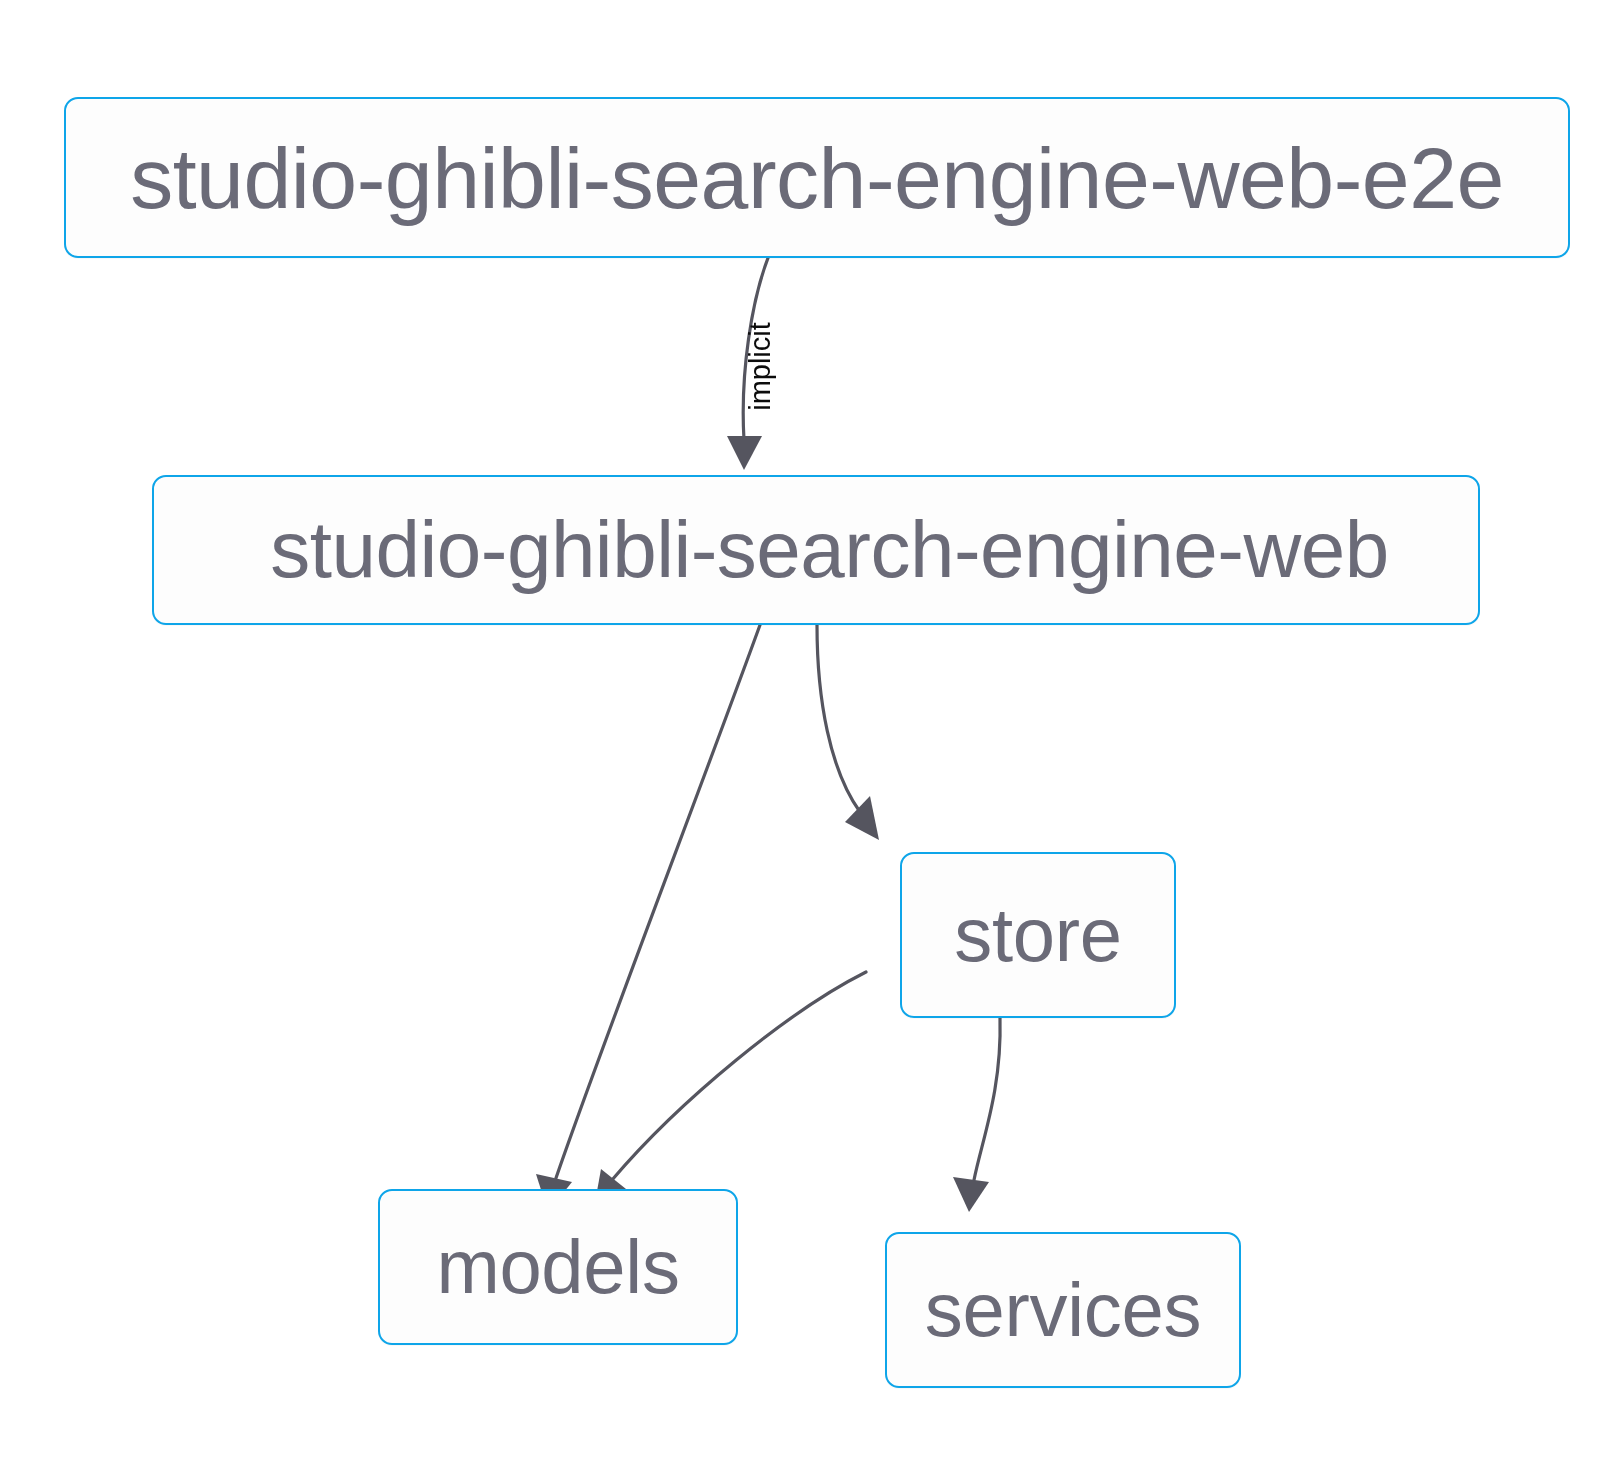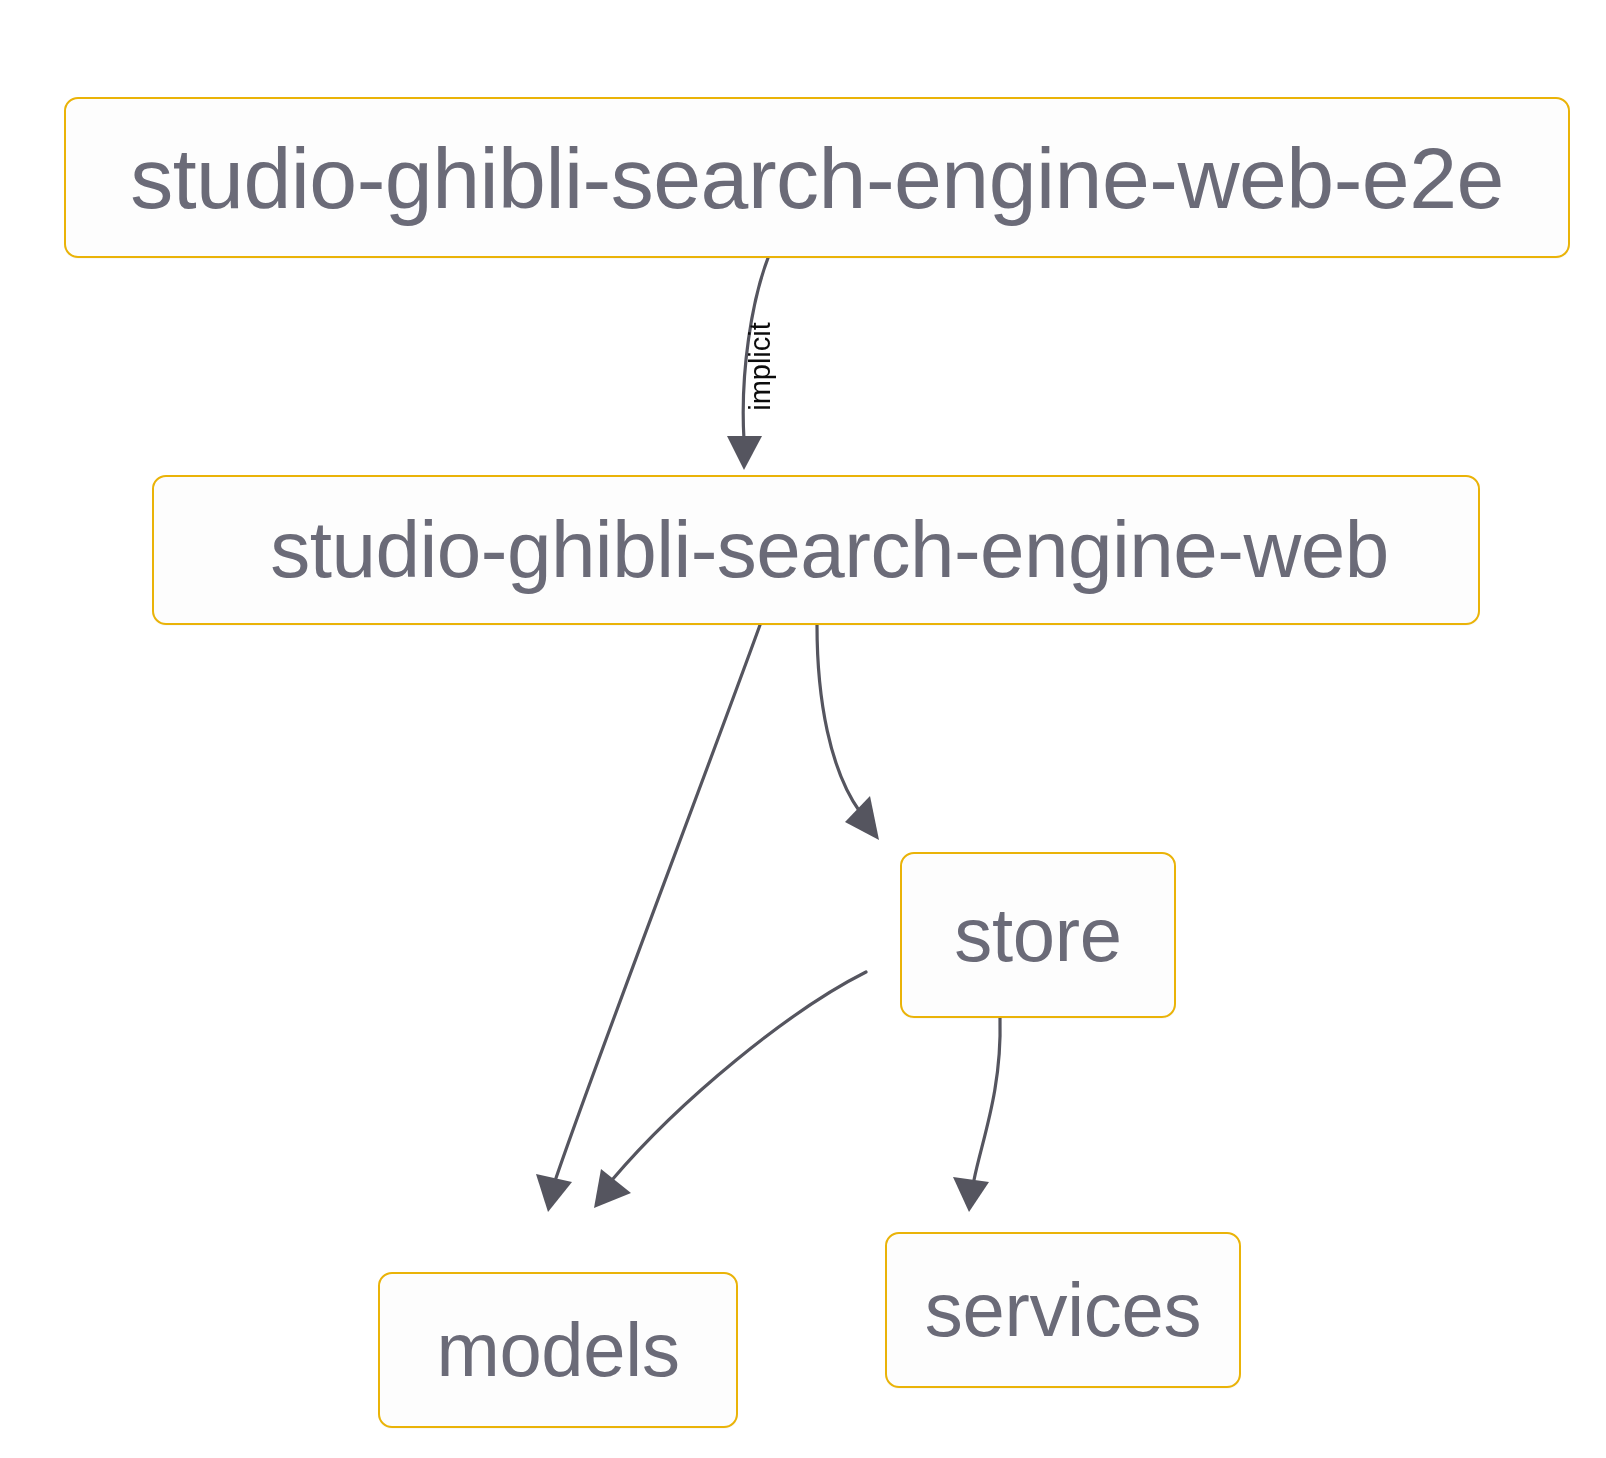--- a/index.html
+++ b/index.html
@@ -26,21 +26,21 @@
     position: absolute;
     left: 0;
     top: 0;
     width: 1606px;
     height: 1458px;
   }
   .node {
     position: absolute;
     box-sizing: border-box;
     background: #fdfdfd;
-    border: 2px solid #eab308;
+    border: 2px solid #0ea5e9;
     border-radius: 14px;
     display: flex;
     align-items: center;
     justify-content: center;
     box-shadow: 0 1px 1px rgba(0,0,0,0.03);
   }
   .node-label {
     color: #6b6b78;
     font-family: "Liberation Sans", sans-serif;
     font-weight: 400;
@@ -93,21 +93,21 @@
   <div id="nodes-layer">
       <div class="node node-lg" style="left: 64px; top: 97px; width: 1506px; height: 161px;">
         <span class="node-label">studio-ghibli-search-engine-web-e2e</span>
       </div>
       <div class="node node-md" style="left: 152px; top: 475px; width: 1328px; height: 150px;">
         <span class="node-label">studio-ghibli-search-engine-web</span>
       </div>
       <div class="node node-sm" style="left: 900px; top: 852px; width: 276px; height: 166px;">
         <span class="node-label">store</span>
       </div>
-      <div class="node node-sm" style="left: 378px; top: 1272px; width: 360px; height: 156px;">
+      <div class="node node-sm" style="left: 378px; top: 1189px; width: 360px; height: 156px;">
         <span class="node-label">models</span>
       </div>
       <div class="node node-sm" style="left: 885px; top: 1232px; width: 356px; height: 156px;">
         <span class="node-label">services</span>
       </div>
     </div>
   <div id="edge-labels-layer">
       <div class="edge-label" style="left: 716px; top: 352px; transform: rotate(-90deg);">implicit</div>
     </div>
 

